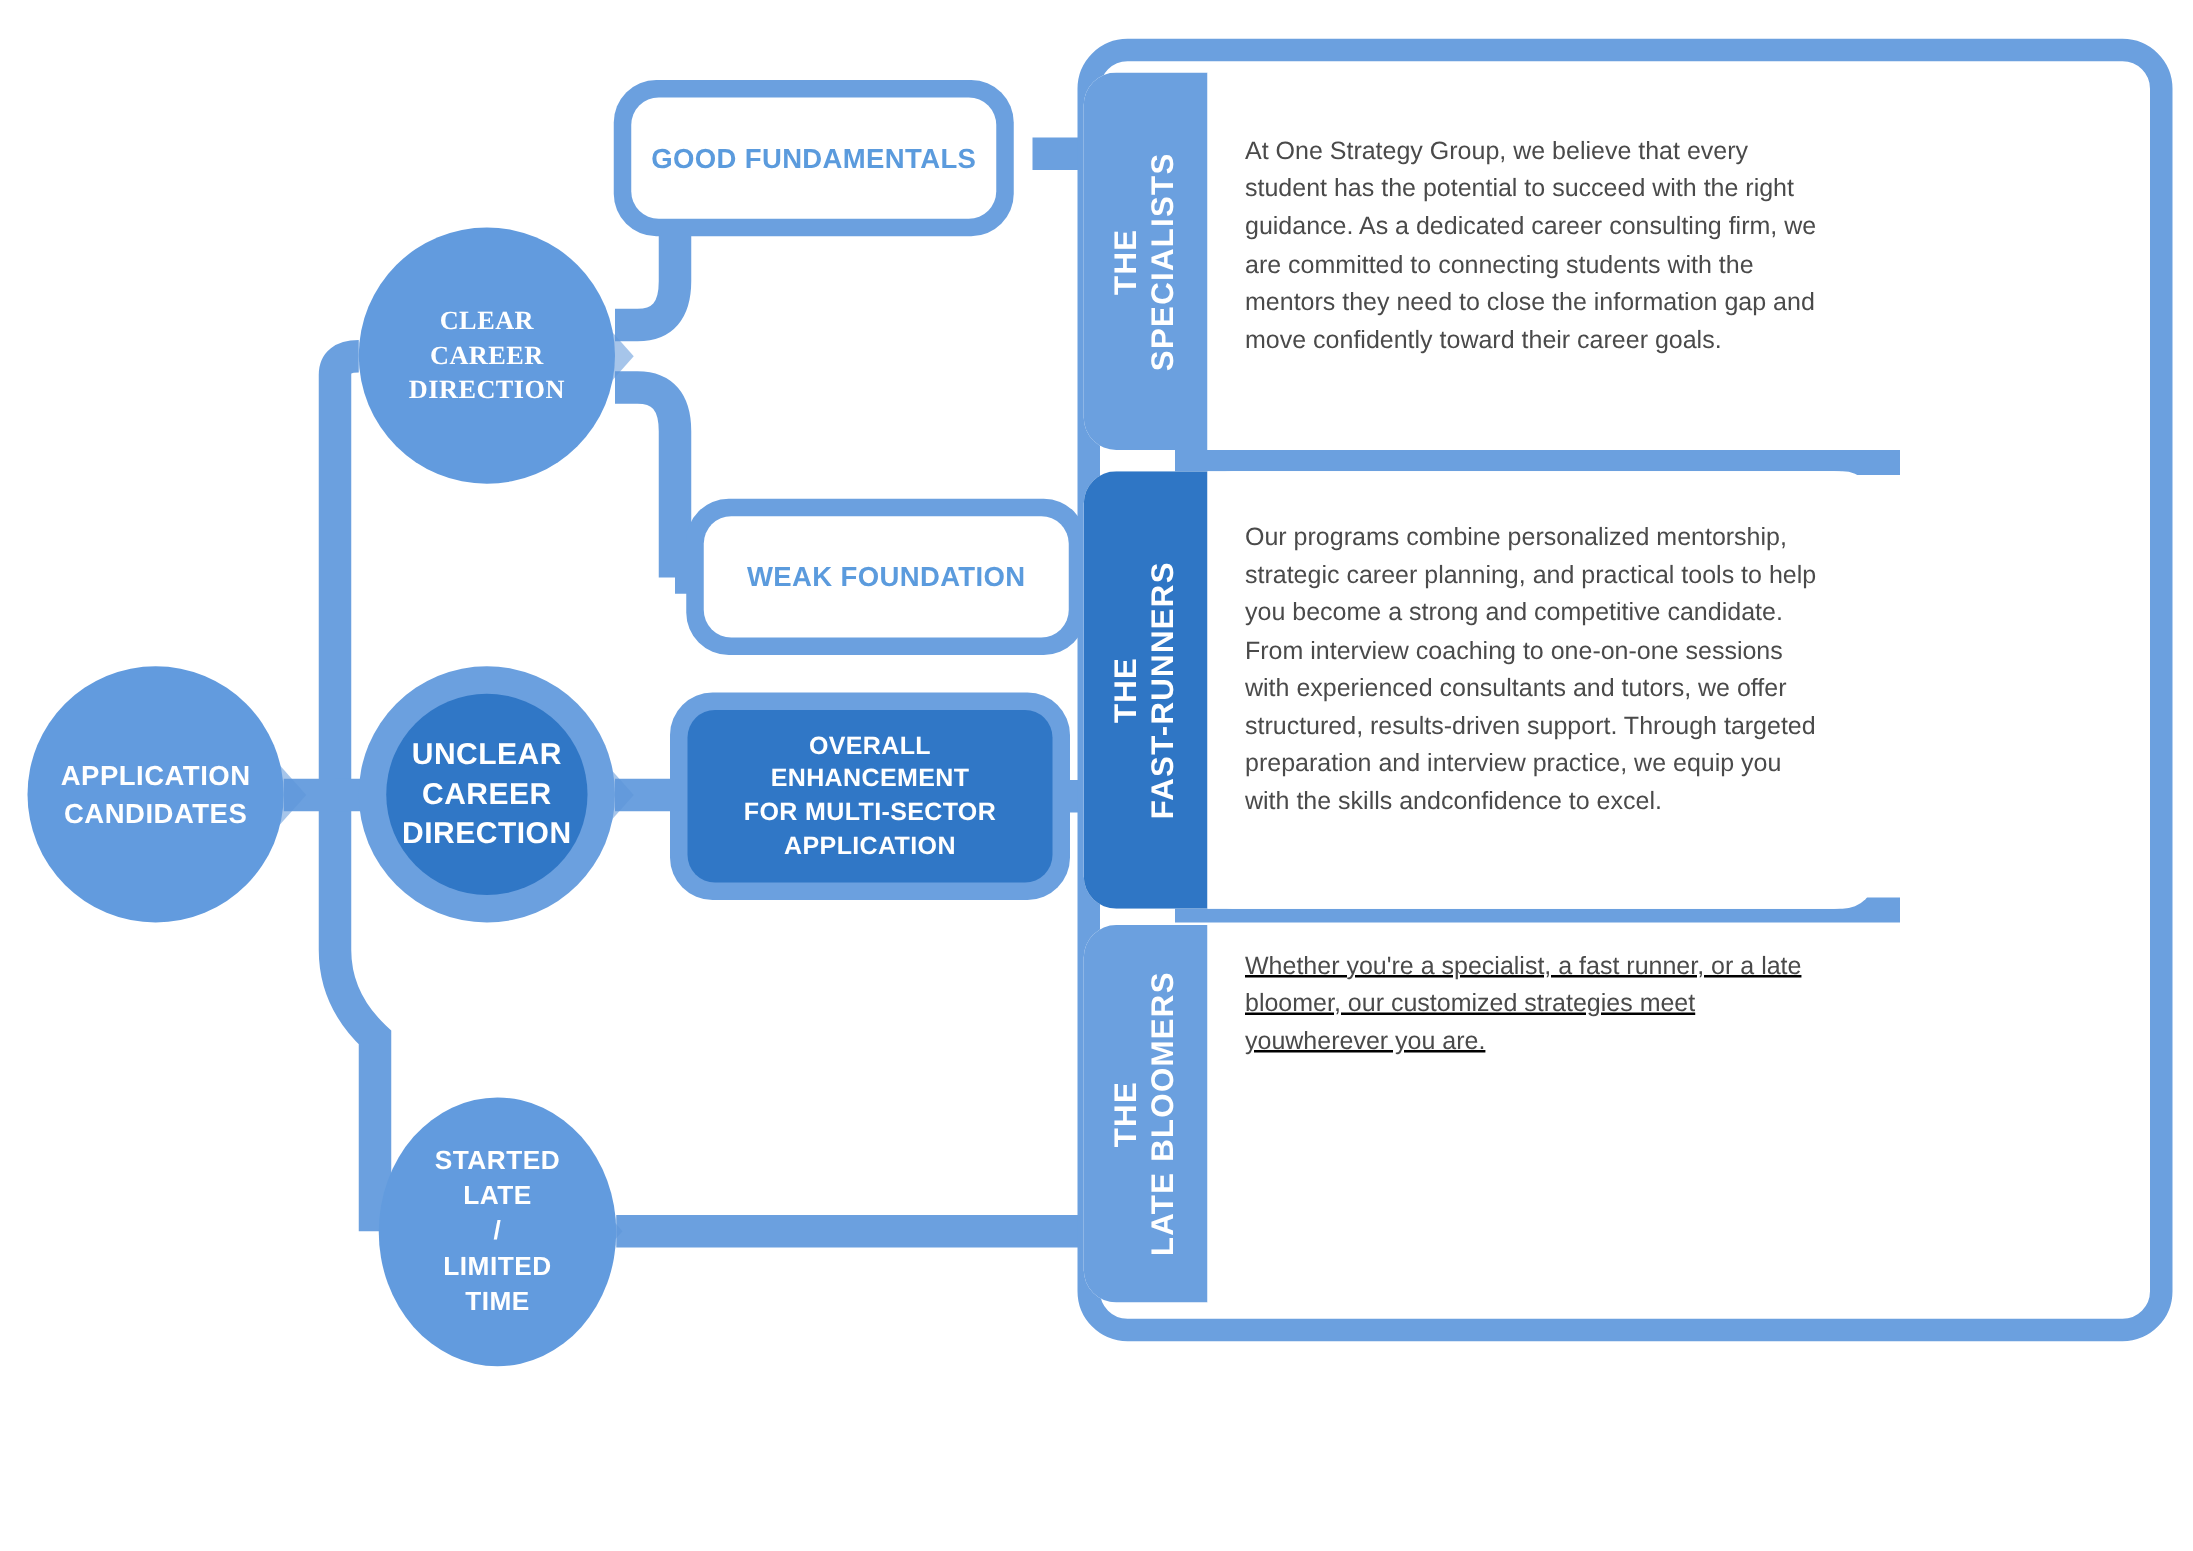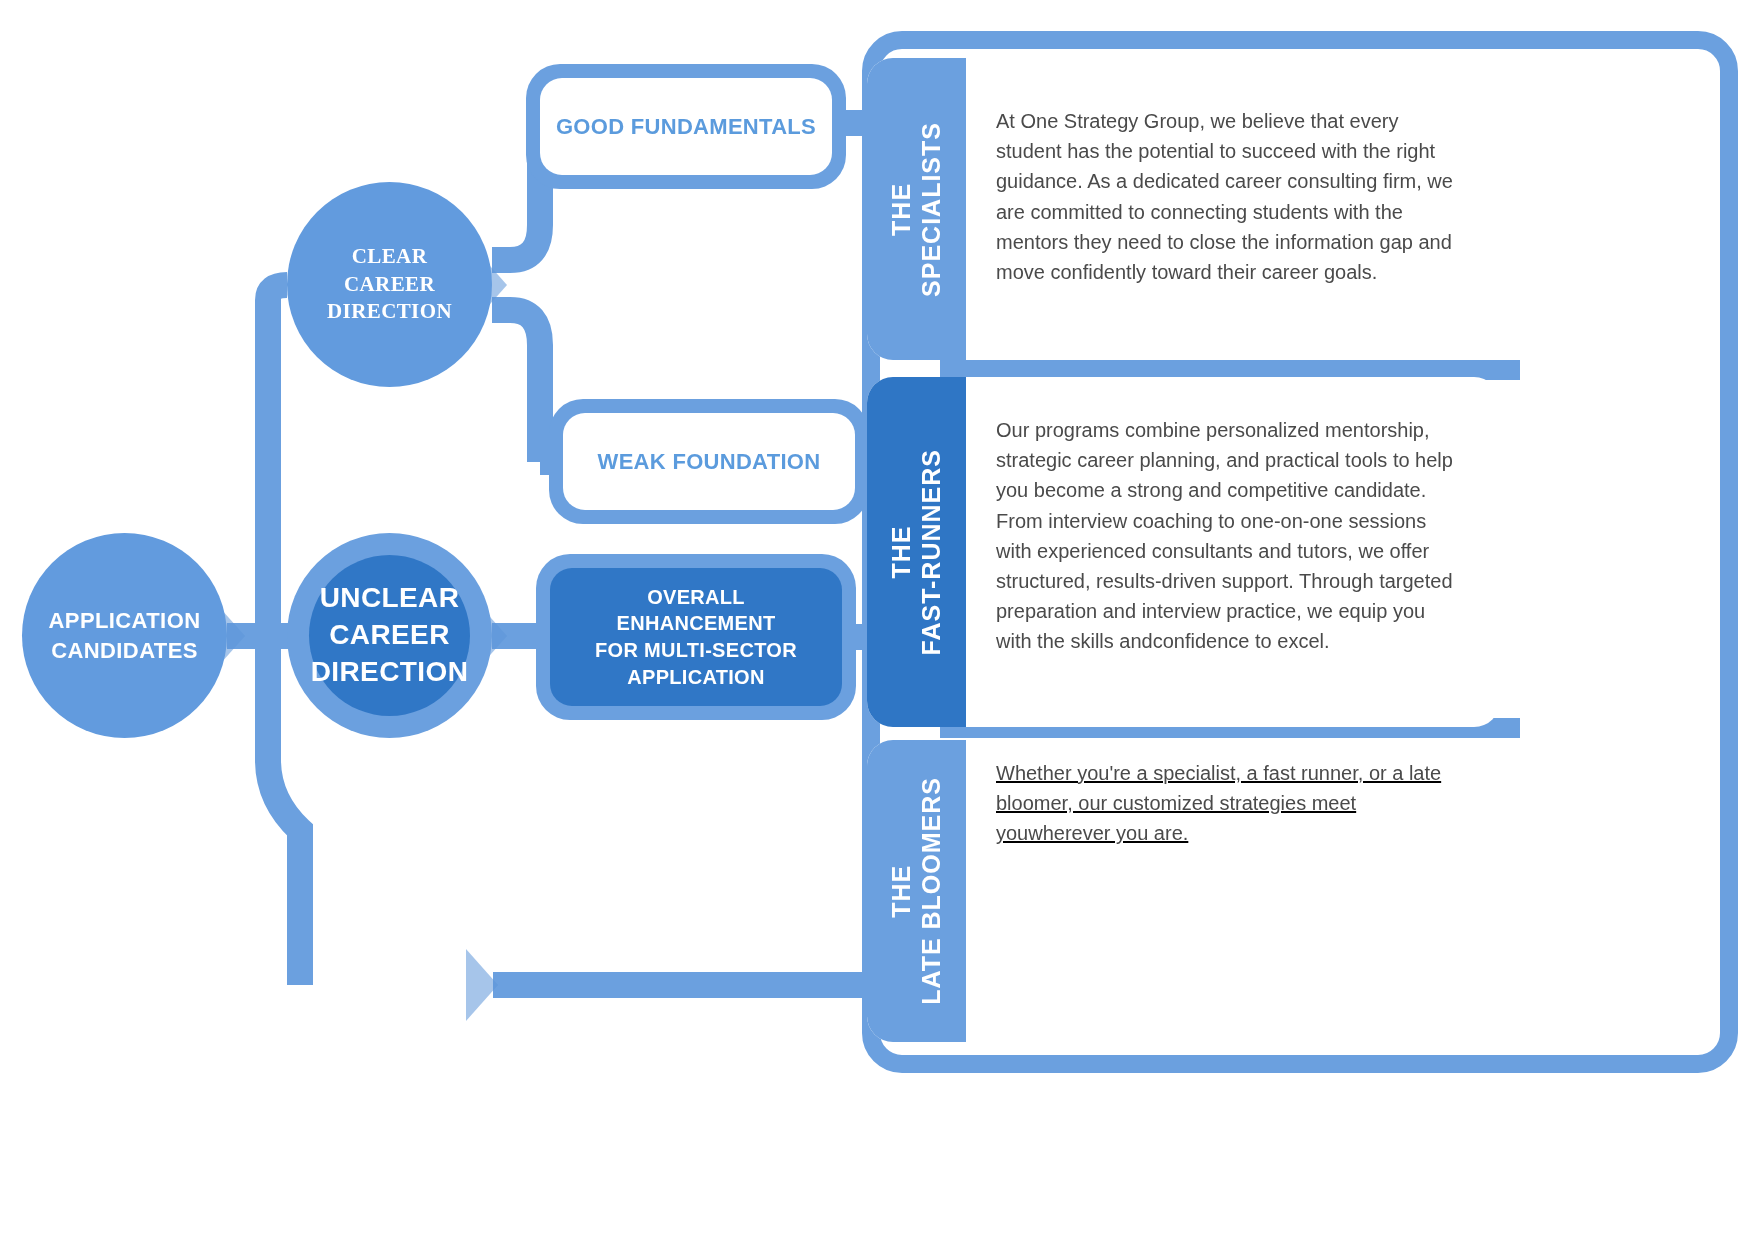--- a/index.html
+++ b/index.html
@@ -64,21 +64,21 @@
     left: 22px; top: 22px;
     width: 161px; height: 161px;
     border-radius: 50%;
     background: #3077c6;
     display: flex;
     align-items: center;
     justify-content: center;
     text-align: center;
     color: #fff;
     font-weight: bold;
-    font-size: 28px;
+    font-size: 24px;
     line-height: 1.32;
   }
   .c-late {
     left: 303px; top: 878px;
     width: 190px; height: 215px;
     background: #629bde;
     font-size: 21px;
     line-height: 1.34;
   }
   .pill-wrap {
@@ -105,21 +105,21 @@
     background: #ffffff;
     color: #5b9bdd;
     font-size: 22px;
   }
   .pill-dark .pill-inner {
     background: #3077c6;
     color: #ffffff;
     font-size: 20px;
   }
 
-  .p-good  { left: 526px; top: 64px;  width: 320px; height: 125px; }
+  .p-good  { left: 491px; top: 64px;  width: 320px; height: 125px; }
   .p-weak  { left: 549px; top: 399px; width: 320px; height: 125px; }
   .p-over  { left: 536px; top: 554px; width: 320px; height: 166px; }
 
   
   .outer-frame {
     position: absolute;
     left: 862px; top: 31px;
     width: 876px; height: 1042px;
     box-sizing: border-box;
     border: 18px solid #6ba0df;
@@ -265,20 +265,27 @@
   </div>
 
   <div class="circle c-unclear-outer">
     <div class="c-unclear-inner">
       <span style="white-space:pre-line;">UNCLEAR
 CAREER
 DIRECTION</span>
     </div>
   </div>
 
+  <div class="circle c-late">
+    <span style="white-space:pre-line;">STARTED
+LATE
+/
+LIMITED
+TIME</span>
+  </div>
 
   <div class="pill-wrap pill-light p-good">
     <div class="pill-inner">
       <span style="white-space:pre-line;">GOOD FUNDAMENTALS</span>
     </div>
   </div>
 
   <div class="pill-wrap pill-light p-weak">
     <div class="pill-inner">
       <span style="white-space:pre-line;">WEAK FOUNDATION</span>

